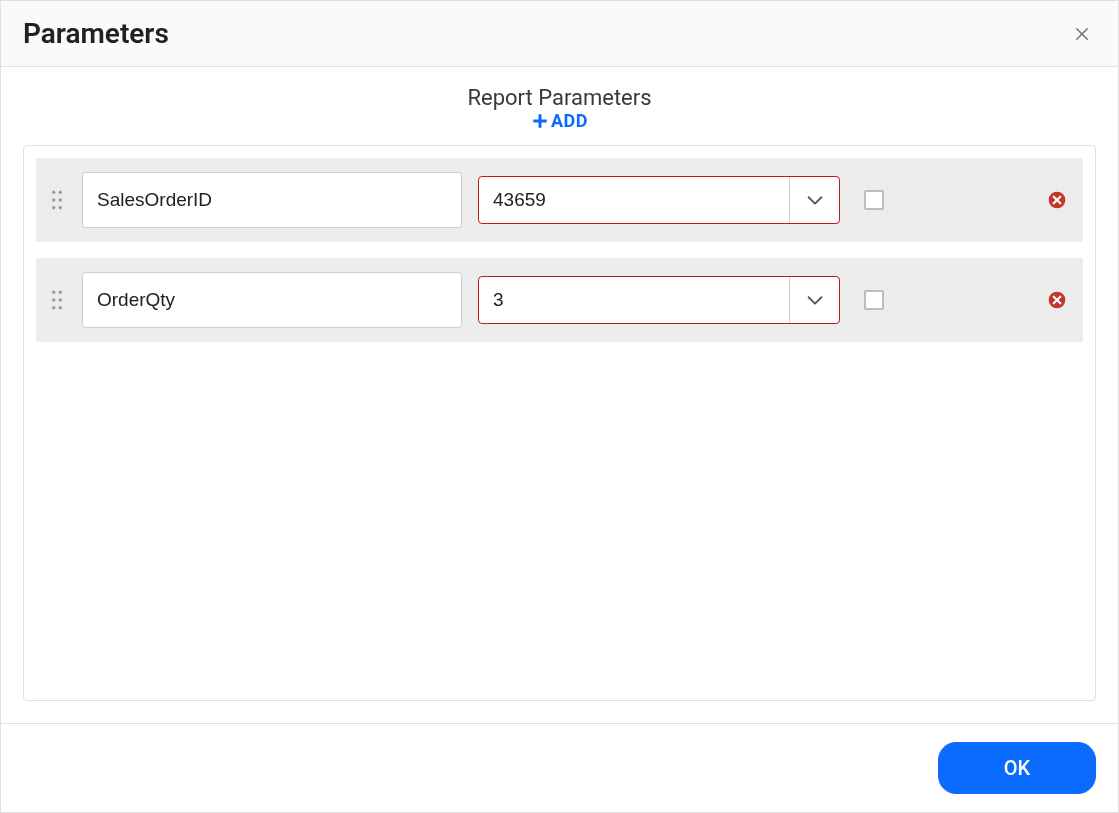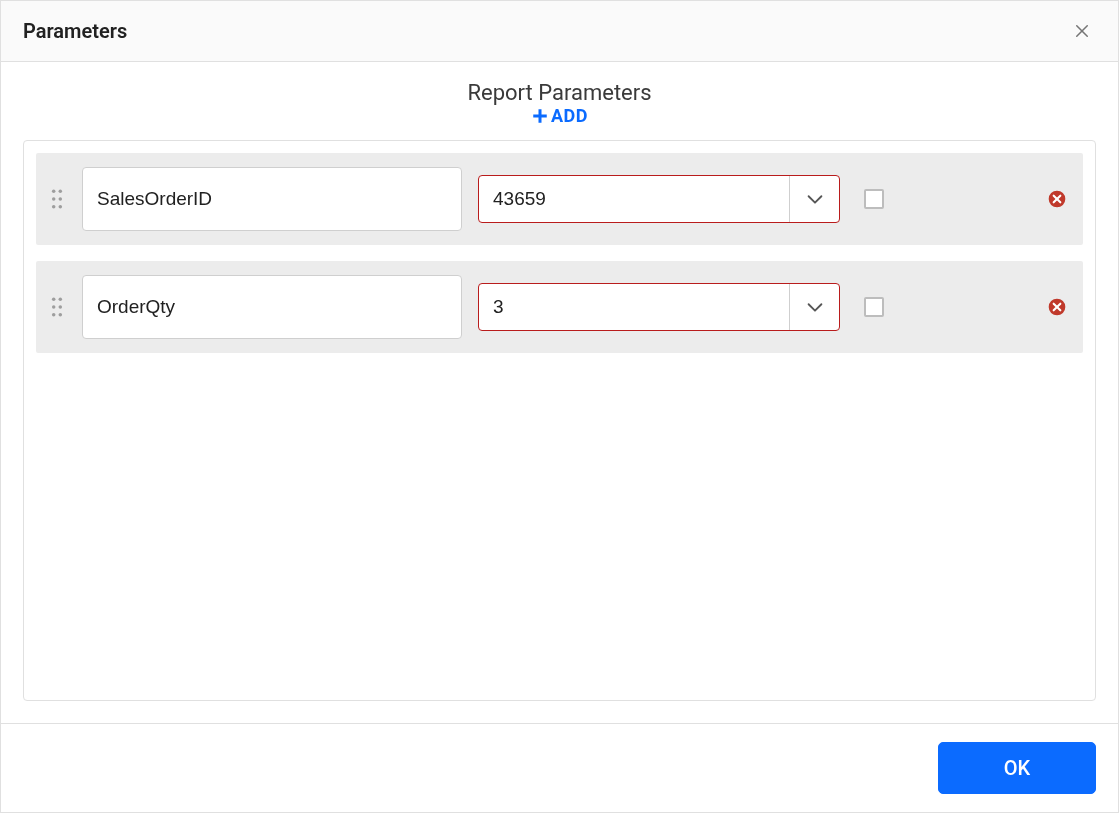--- a/index.html
+++ b/index.html
@@ -20,21 +20,21 @@
   }
   .dialog-header {
     display: flex;
     align-items: center;
     justify-content: space-between;
     padding: 16px 22px;
     border-bottom: 1px solid #e0e0e0;
     background: #fafafa;
   }
   .dialog-title {
-    font-size: 20px;
+    font-size: 28px;
     font-weight: 600;
     color: #212121;
   }
   .close-btn {
     width: 28px;
     height: 28px;
     display: flex;
     align-items: center;
     justify-content: center;
     cursor: pointer;
@@ -93,21 +93,21 @@
     cursor: grab;
     color: #9e9e9e;
     flex-shrink: 0;
     display: flex;
     align-items: center;
     justify-content: center;
   }
   .drag-handle svg { width: 14px; height: 22px; }
   .param-name {
     flex: 0 0 380px;
-    height: 64px;
+    height: 56px;
     border: 1px solid #cfcfcf;
     border-radius: 4px;
     background: #fff;
     font-size: 19px;
     padding: 0 14px;
     color: #212121;
     outline: none;
   }
   .combo {
     flex: 0 0 362px;
@@ -168,21 +168,21 @@
   .dialog-footer {
     border-top: 1px solid #e0e0e0;
     padding: 18px 22px;
     display: flex;
     justify-content: flex-end;
     gap: 18px;
   }
   .btn {
     min-width: 158px;
     height: 52px;
-    border-radius: 5px;
+    border-radius: 18px;
     font-size: 20px;
     font-weight: 500;
     cursor: pointer;
     display: flex;
     align-items: center;
     justify-content: center;
     border: 1px solid transparent;
   }
   .btn-primary {
     background: #0b6bff;

